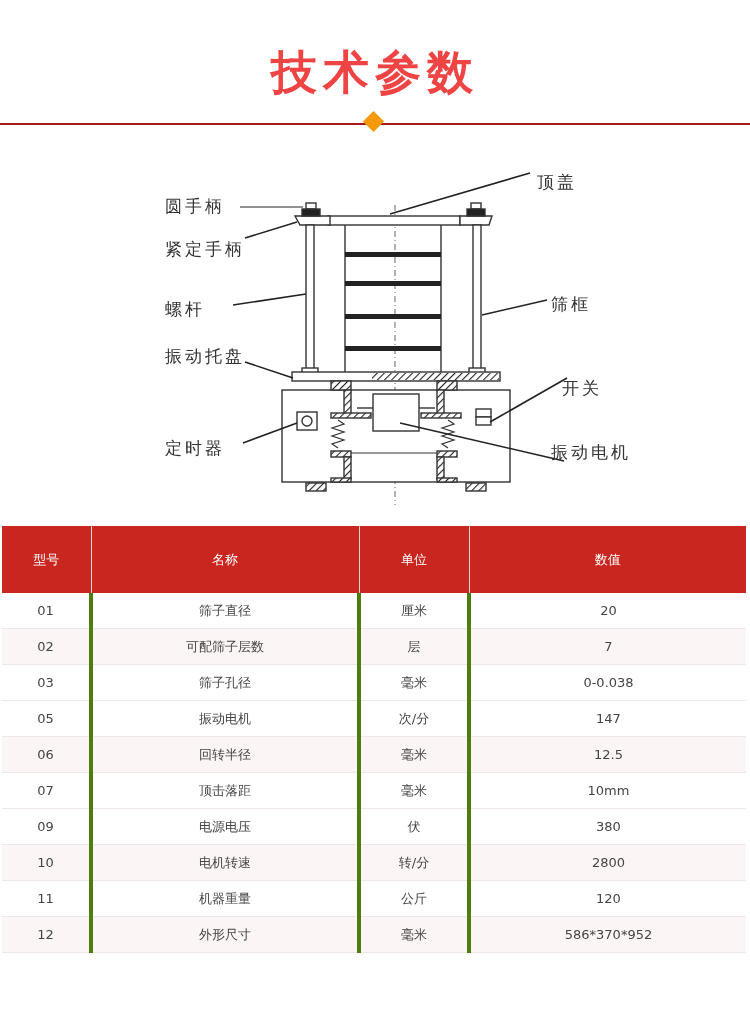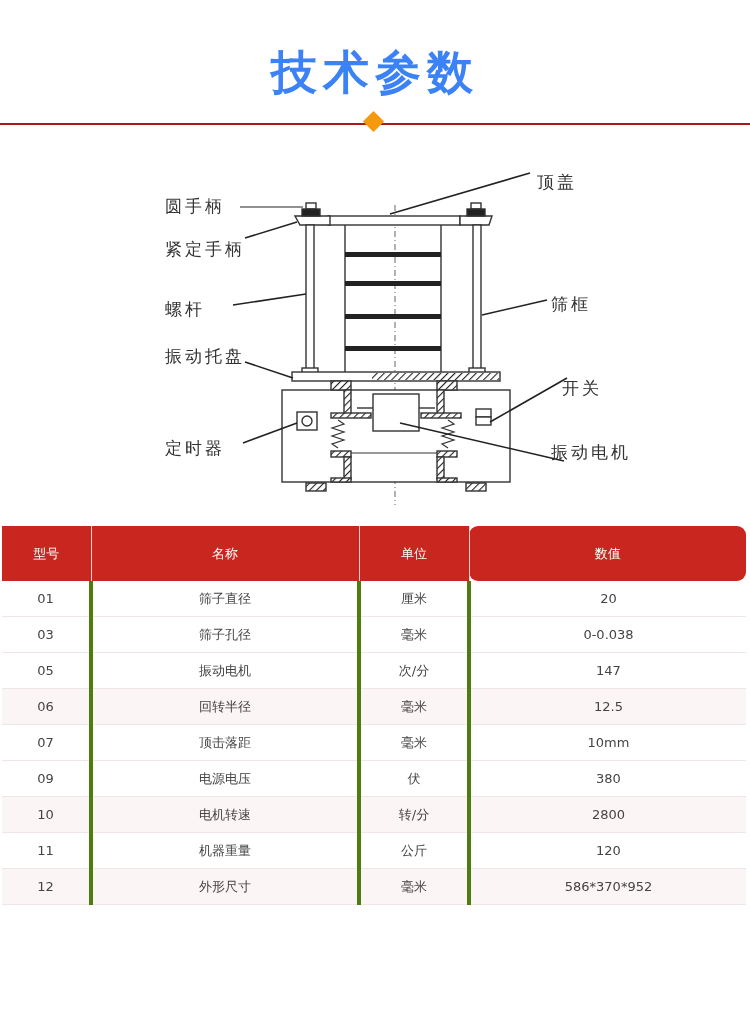--- a/index.html
+++ b/index.html
@@ -1,29 +1,29 @@
 <!DOCTYPE html>
 <html><head>
 <meta charset="utf-8">
 <style>
   html, body { margin: 0; padding: 0; background: #ffffff; }
   body { width: 750px; height: 1014px; position: relative; overflow: hidden;
          font-family: "DejaVu Sans", "Liberation Sans", sans-serif; }
   .title { position: absolute; left: 0; top: 42px; width: 750px; text-align: center;
-           font-size: 46px; font-weight: bold; color: #3b82f6; letter-spacing: 6px; line-height: 60px; }
+           font-size: 46px; font-weight: bold; color: #ef4444; letter-spacing: 6px; line-height: 60px; }
   .rule { position: absolute; left: 0; top: 123px; width: 750px; height: 2px; background: #a8191e; }
   .diamond { position: absolute; left: 366px; top: 114px; width: 15px; height: 15px;
              background: #f59a0c; transform: rotate(45deg); }
   .diagram { position: absolute; left: 150px; top: 160px; width: 500px; height: 350px; }
   .diagram text { font-family: "DejaVu Serif", "Liberation Serif", serif; font-size: 17px; fill: #333; letter-spacing: 3px; }
   table.spec { position: absolute; left: 2px; top: 526px; width: 744px; border-collapse: collapse;
                table-layout: fixed; font-family: "DejaVu Sans", sans-serif; }
   table.spec th { background: #c8261e; color: #fff; font-weight: normal; font-size: 13px;
-                  height: 35px; border-right: 1px solid #f1d5d3; padding: 10px; }
-  table.spec th:last-child { border-right: none; border-radius: 9px; }
+                  height: 35px; border-right: 1px solid #f1d5d3; padding: 16px; }
+  table.spec th:last-child { border-right: none; }
   table.spec td { height: 35px; font-size: 13px; color: #444; text-align: center;
                   border-bottom: 1px solid #efe7e7; border-right: 4px solid #4d7c0f; padding: 0; }
   table.spec td:last-child { border-right: none; margin-left: 48px; }
   table.spec tr.alt td { background: #fcf5f5; }
 </style>
 </head>
 <body>
 
 <div class="title">技术参数</div>
 <div class="rule"></div>
@@ -137,20 +137,26 @@
       <th>数值</th>
     </tr>
   </thead>
   <tbody>
     <tr>
         <td>01</td>
         <td>筛子直径</td>
         <td>厘米</td>
         <td>20</td>
       </tr>
+    <tr class="alt">
+        <td>02</td>
+        <td>可配筛子层数</td>
+        <td>层</td>
+        <td>7</td>
+      </tr>
     <tr>
         <td>03</td>
         <td>筛子孔径</td>
         <td>毫米</td>
         <td>0-0.038</td>
       </tr>
     <tr>
         <td>05</td>
         <td>振动电机</td>
         <td>次/分</td>

